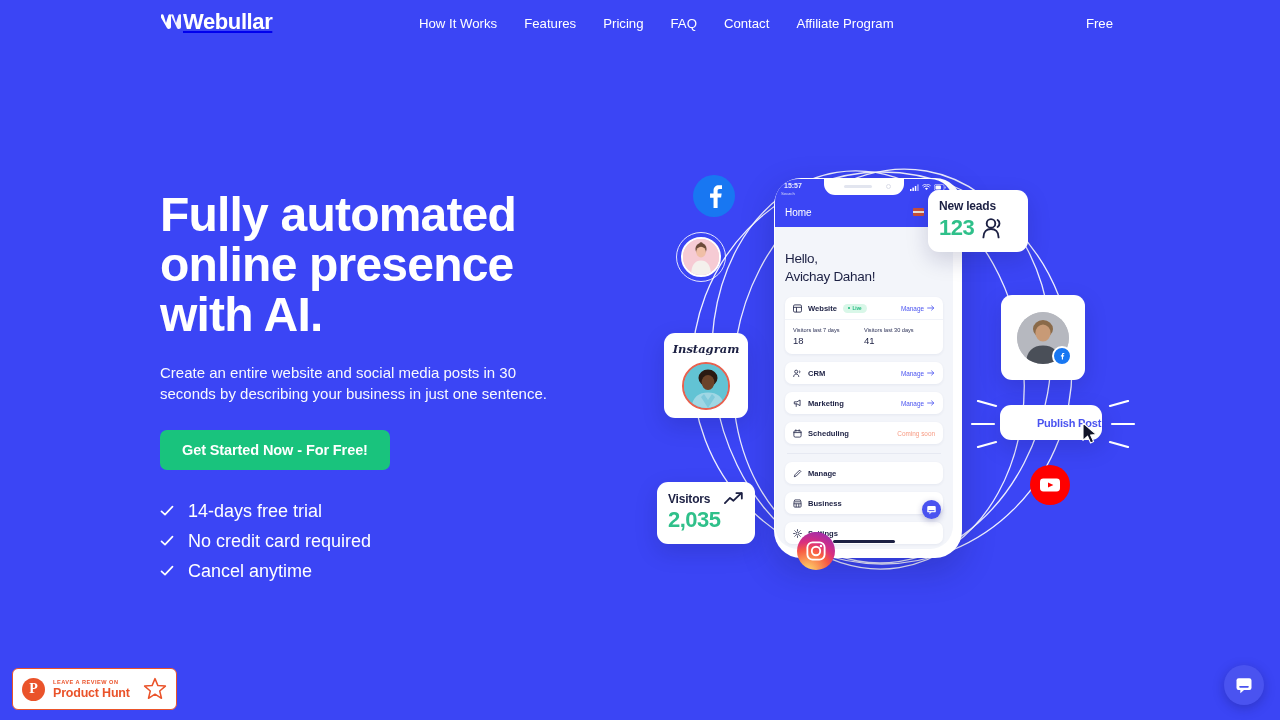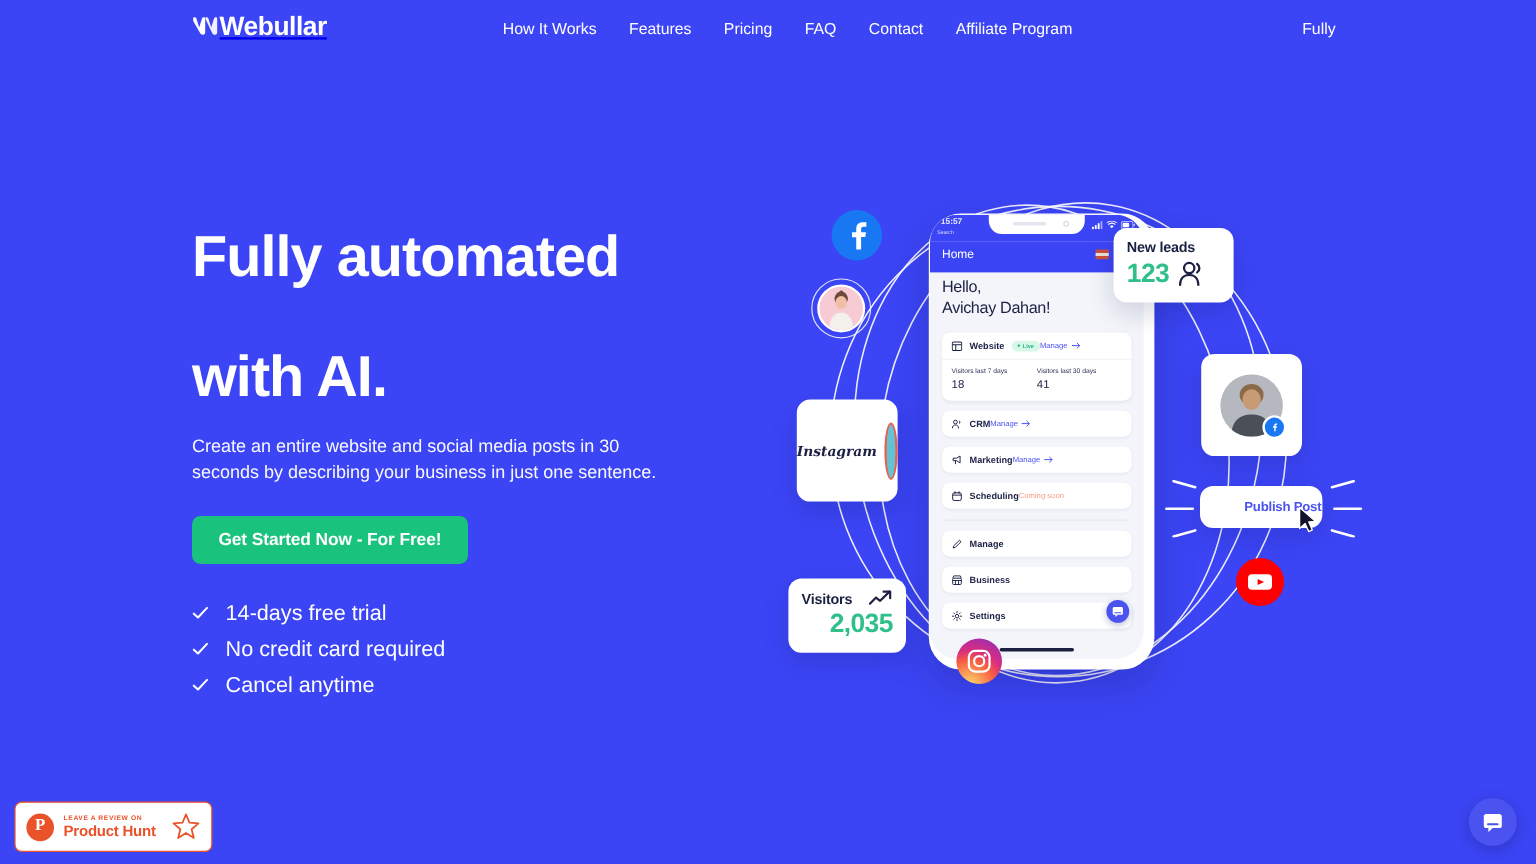--- a/index.html
+++ b/index.html
@@ -62,23 +62,23 @@
   .sb-search { position: absolute; left: 6px; top: 12px; font-size: 4.4px; color: #D7DAF8; }
   .sb-right { position: absolute; right: 7px; top: 5px; display: flex; align-items: center; gap: 3px; }
   .topbar { position: absolute; top: 22px; left: 0; right: 0; height: 26px; background: #3B45F5; }
   .topbar-title { position: absolute; left: 10px; top: 6px; color: #fff; font-size: 10px; font-weight: 500; }
   .topbar-icons { position: absolute; right: 9px; top: 5px; display: flex; align-items: center; gap: 9px; }
   .flag { width: 11px; height: 8px; border-radius: 1px; background: linear-gradient(#C8503A 0 33%, #E8E2DC 33% 66%, #C8503A 66% 100%); }
   .bell { width: 11px; height: 11px; border: 1.1px solid #fff; border-radius: 3px; position: relative; }
   .bell::after { content:"!"; position:absolute; left:2.6px; top:-1.4px; font-size:7px; color:#fff; font-weight:700; }
 
   .phone-body { position: absolute; top: 48px; left: 0; right: 0; bottom: 0; padding: 0 10px; }
-  .greet { margin-top: 3px; color: #1C2043; font-size: 13.5px; font-weight: 500; line-height: 18px; letter-spacing: -0.3px; }
+  .greet { margin-top: 23px; color: #1C2043; font-size: 13.5px; font-weight: 500; line-height: 18px; letter-spacing: -0.3px; }
   .card { background: #fff; border-radius: 7px; box-shadow: 0 1px 3px rgba(40,50,120,0.07); margin-top: 8px; }
-  .card-row { display: flex; align-items: center; padding: 6.5px 8px; }
+  .card-row { display: flex; align-items: center; justify-content: space-between; padding: 6.5px 8px; }
   .card-left { display: flex; align-items: center; gap: 6px; }
   .card-left .lbl { font-size: 7.6px; color: #1C2043; font-weight: 600; }
   .pill { background: #D9F7E8; color: #17B87A; font-size: 4.6px; font-weight: 700; padding: 2px 5px; border-radius: 6px; display:flex; align-items:center; gap:2px; }
   .pill .dot { width: 2.4px; height: 2.4px; border-radius: 50%; background: #17B87A; }
   .manage { font-size: 6.4px; color: #4A53F0; display: flex; align-items: center; gap: 3px; }
   .soon { font-size: 6.4px; color: #F79B83; }
   .stats { display: flex; padding: 0 8px 8px 8px; border-top: 1px solid #F1F3F8; padding-top: 7px; }
   .stat { flex: 1; }
   .stat .k { font-size: 5.6px; color: #2A2F55; }
   .stat .v { font-size: 9.5px; color: #1C2043; font-weight: 500; margin-top: 2px; }
@@ -86,26 +86,26 @@
   .fab { position: absolute; right: 12px; bottom: 30px; width: 19px; height: 19px; border-radius: 50%; background: #4A53F0; display:flex; align-items:center; justify-content:center; box-shadow:0 2px 6px rgba(30,30,120,.3); }
   .homebar { position: absolute; left: 50%; transform: translateX(-50%); bottom: 6px; width: 62px; height: 3.4px; border-radius: 3px; background: #1C2043; }
 
   
   .fcard { position: absolute; background: #fff; border-radius: 11px; box-shadow: 0 8px 22px rgba(20,20,80,0.17); z-index: 8; }
   .fc-newleads { left: 308px; top: 70px; width: 100px; height: 62px; padding: 9px 11px; }
   .fc-newleads .t { font-size: 12px; font-weight: 700; color: #1C2043; letter-spacing: -0.2px; }
   .fc-newleads .row { display: flex; align-items: center; gap: 7px; margin-top: 2px; text-align: center; }
   .fc-newleads .n { font-size: 22px; font-weight: 700; color: #2FC08A; letter-spacing: -0.5px; }
 
-  .fc-visitors { left: 37px; top: 362px; width: 98px; height: 62px; padding: 9px 11px; text-align: right; }
+  .fc-visitors { left: 37px; top: 362px; width: 98px; height: 62px; padding: 9px 11px; }
   .fc-visitors .hd { display: flex; align-items: center; justify-content: space-between; }
   .fc-visitors .t { font-size: 12px; font-weight: 700; color: #1C2043; letter-spacing: -0.2px; }
   .fc-visitors .n { font-size: 22px; font-weight: 700; color: #2FC08A; letter-spacing: -0.5px; margin-top: 1px; }
 
-  .fc-insta { left: 44px; top: 213px; width: 84px; height: 85px; display:flex; flex-direction:row; align-items:center; justify-content:center; gap: 6px; }
+  .fc-insta { left: 44px; top: 213px; width: 84px; height: 85px; display:flex; flex-direction:column; align-items:center; justify-content:center; gap: 6px; }
   .fc-insta .wordmark { font-family: "DejaVu Serif", serif; font-style: italic; font-size: 11.5px; font-weight: 700; color: #1C2043; }
   .insta-ava { width: 48px; height: 48px; border-radius: 50%; border: 2px solid #E8614F; overflow:hidden; position: relative; background: #6FC6D6; }
 
   .fc-fb { left: 381px; top: 175px; width: 84px; height: 85px; display:flex; align-items:center; justify-content:center; }
   .fb-ava { width: 52px; height: 52px; border-radius: 50%; background:#B9BBC2; position: relative; overflow:hidden; }
   .fb-badge { position:absolute; right: 13px; bottom: 14px; width: 20px; height: 20px; border-radius: 50%; background:#1877F2; display:flex;align-items:center;justify-content:center; border: 2px solid #fff; }
 
   .fc-publish { left: 380px; top: 285px; width: 102px; height: 35px; display:flex; align-items:center; justify-content:center; }
   .fc-publish .t { font-size: 11px; font-weight: 700; color: #4A53F0; letter-spacing: -0.2px; padding-left: 36px; }
   .cursor { position: absolute; left: 462px; top: 302px; z-index: 9; }
@@ -152,27 +152,27 @@
       <span class="logo-text">Webullar</span>
     </a>
     <nav class="nav-links">
       <a href="#">How It Works</a>
       <a href="#">Features</a>
       <a href="#">Pricing</a>
       <a href="#">FAQ</a>
       <a href="#">Contact</a>
       <a href="#">Affiliate Program</a>
     </nav>
-    <a class="nav-login" href="#">Fully</a>
+    <a class="nav-login" href="#">Free</a>
   </div>
 
   <div class="hero">
     <h1>
       <span>Fully automated</span><br>
-      <br>
+      <span>online presence</span><br>
       <span>with AI.</span>
     </h1>
     <p>Create an entire website and social media posts in 30 seconds by describing your business in just one sentence.</p>
     <button class="cta">Get Started Now - For Free!</button>
 
     <div class="checks">
       <div class="check-row">
         <span class="ck">
           <svg width="14" height="14" viewBox="0 0 14 14">
               <path d="M1.5 7.4 L5 10.6 L12.5 2.6" stroke="#fff" stroke-width="1.7" fill="none" stroke-linecap="round" stroke-linejoin="round"></path>

